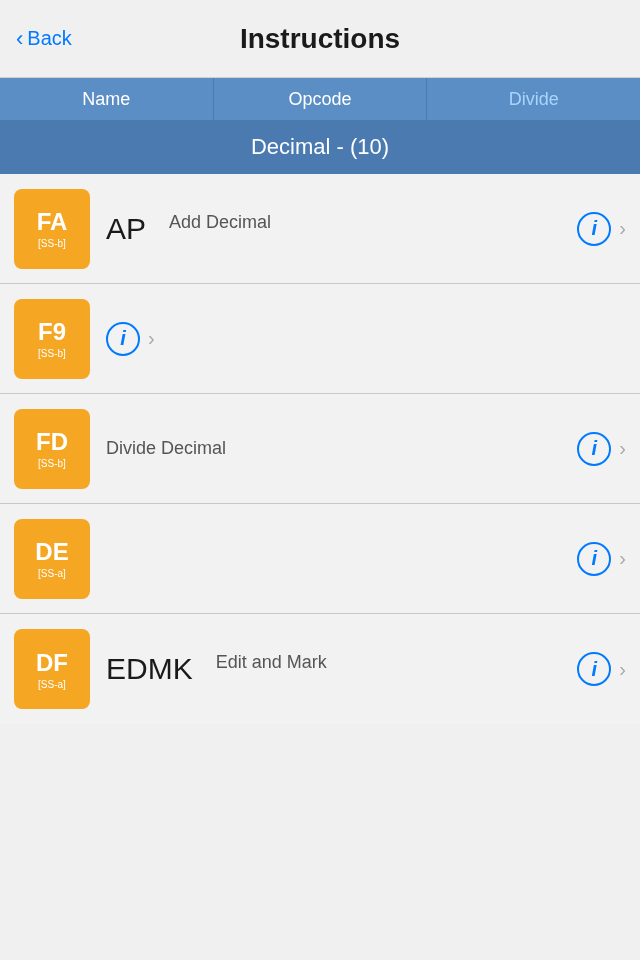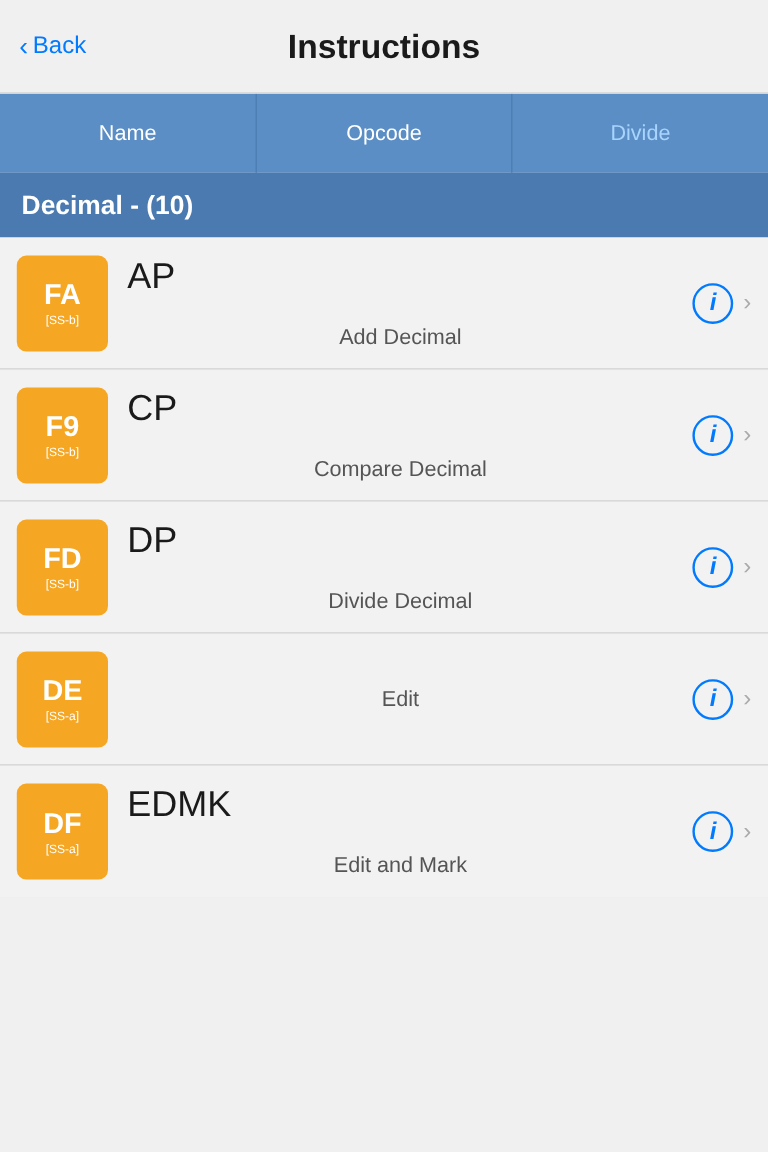--- a/index.html
+++ b/index.html
@@ -39,21 +39,21 @@
     .header-title {
       font-size: 28px;
       font-weight: 700;
       color: #1a1a1a;
     }
 
     
     .tab-bar {
       display: flex;
       background: #5b8ec4;
-      height: 66px;
+      height: 42px;
     }
     .tab-item {
       flex: 1;
       display: flex;
       align-items: center;
       justify-content: center;
       font-size: 18px;
       color: #fff;
       cursor: pointer;
       border-right: 1px solid #4a7ab0;
@@ -62,21 +62,22 @@
       border-right: none;
       color: #a8d4ff;
     }
 
     
     .section-header {
       background: #4a7ab0;
       padding: 14px 18px;
       color: #fff;
       font-size: 22px;
-      font-weight: bold;
+      font-weight: normal;
+      text-align: center;
     }
 
     
     .list {
       background: #e8e8e8;
       position: relative;
     }
 
     
     .list-item {
@@ -114,21 +115,21 @@
     .opcode-format {
       font-size: 10px;
       color: #fff;
       font-weight: 500;
     }
 
     
     .item-content {
       flex: 1;
       display: flex;
-      flex-direction: column;
+      flex-direction: row;
       gap: 23px;
     }
     .item-mnemonic {
       font-size: 30px;
       font-weight: 400;
       color: #1a1a1a;
     }
     .item-name {
       font-size: 18px;
       color: #555;
@@ -223,52 +224,46 @@
       <div class="info-circle">i</div>
       <span class="chevron-right">›</span>
     </div>
   </div>
 
   <div class="list-item">
     <div class="opcode-badge">
       <span class="opcode-hex">F9</span>
       <span class="opcode-format">[SS-b]</span>
     </div>
-    <div class="item-content">
-      <span class="item-mnemonic">CP</span>
-      <span class="item-name">Compare Decimal</span>
-    </div>
     <div class="info-btn">
       <div class="info-circle">i</div>
       <span class="chevron-right">›</span>
     </div>
   </div>
 
   <div class="list-item">
     <div class="opcode-badge">
       <span class="opcode-hex">FD</span>
       <span class="opcode-format">[SS-b]</span>
     </div>
     <div class="item-content">
-      <span class="item-mnemonic">DP</span>
       <span class="item-name">Divide Decimal</span>
     </div>
     <div class="info-btn">
       <div class="info-circle">i</div>
       <span class="chevron-right">›</span>
     </div>
   </div>
 
   <div class="list-item">
     <div class="opcode-badge">
       <span class="opcode-hex">DE</span>
       <span class="opcode-format">[SS-a]</span>
     </div>
     <div class="item-content">
-      <span class="item-name">Edit</span>
     </div>
     <div class="info-btn">
       <div class="info-circle">i</div>
       <span class="chevron-right">›</span>
     </div>
   </div>
 
   <div class="list-item">
     <div class="opcode-badge">
       <span class="opcode-hex">DF</span>

